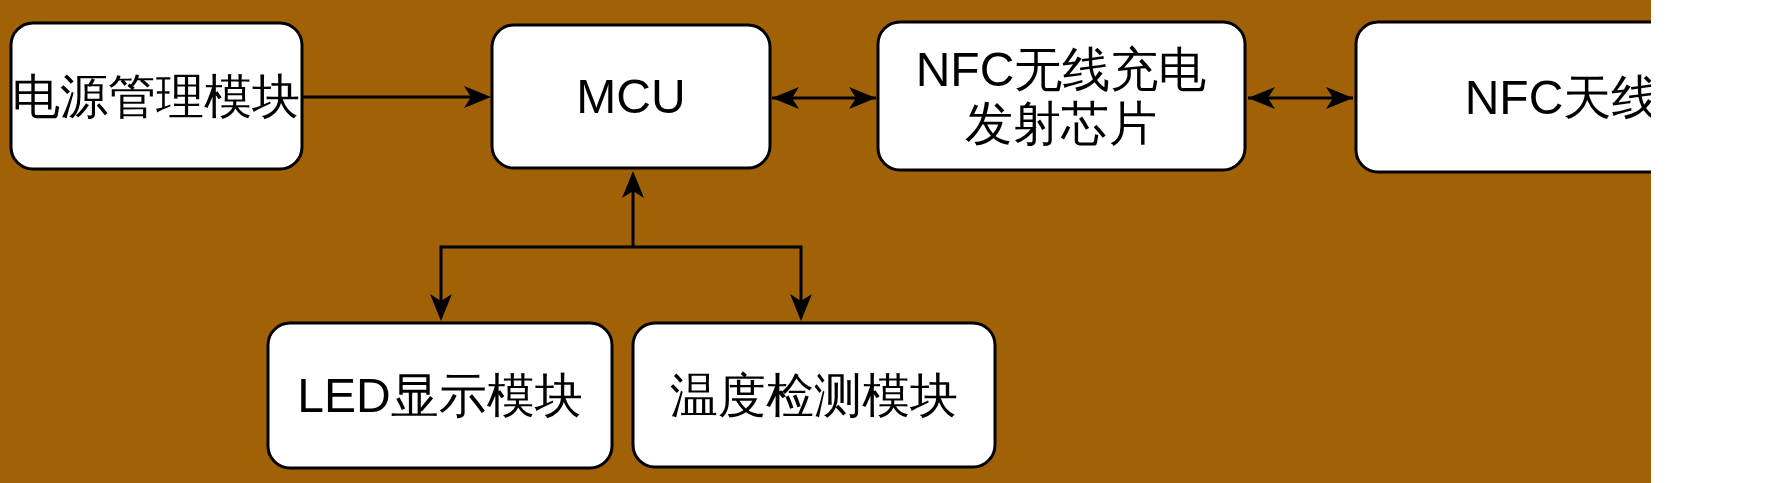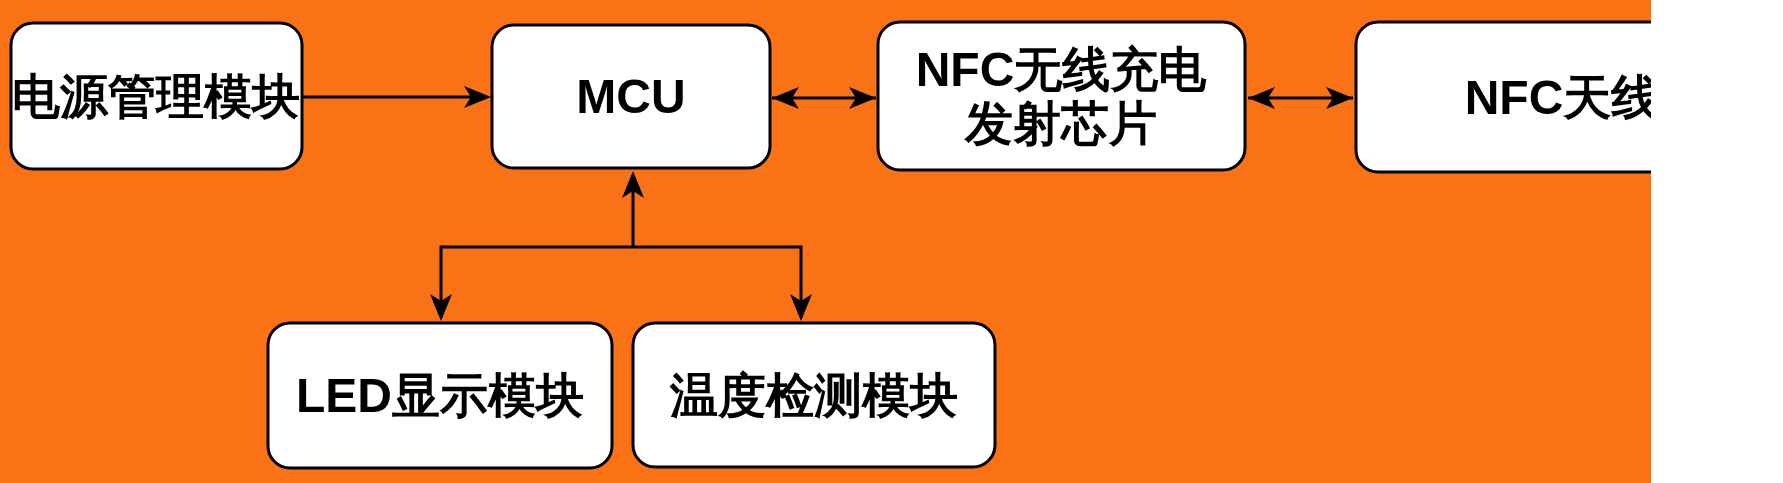--- a/index.html
+++ b/index.html
@@ -4,23 +4,22 @@
 <style>
   html, body {
     margin: 0;
     padding: 0;
     background: #ffffff;
   }
   .stage {
     position: relative;
     width: 1651px;
     height: 483px;
-    background: #f97316;
+    background: #a16207;
     overflow: hidden;
-    font-weight: bold;
   }
   svg {
     display: block;
   }
   .node-rect {
     fill: #ffffff;
     stroke: #000000;
     stroke-width: 3;
   }
   .edge-line {

